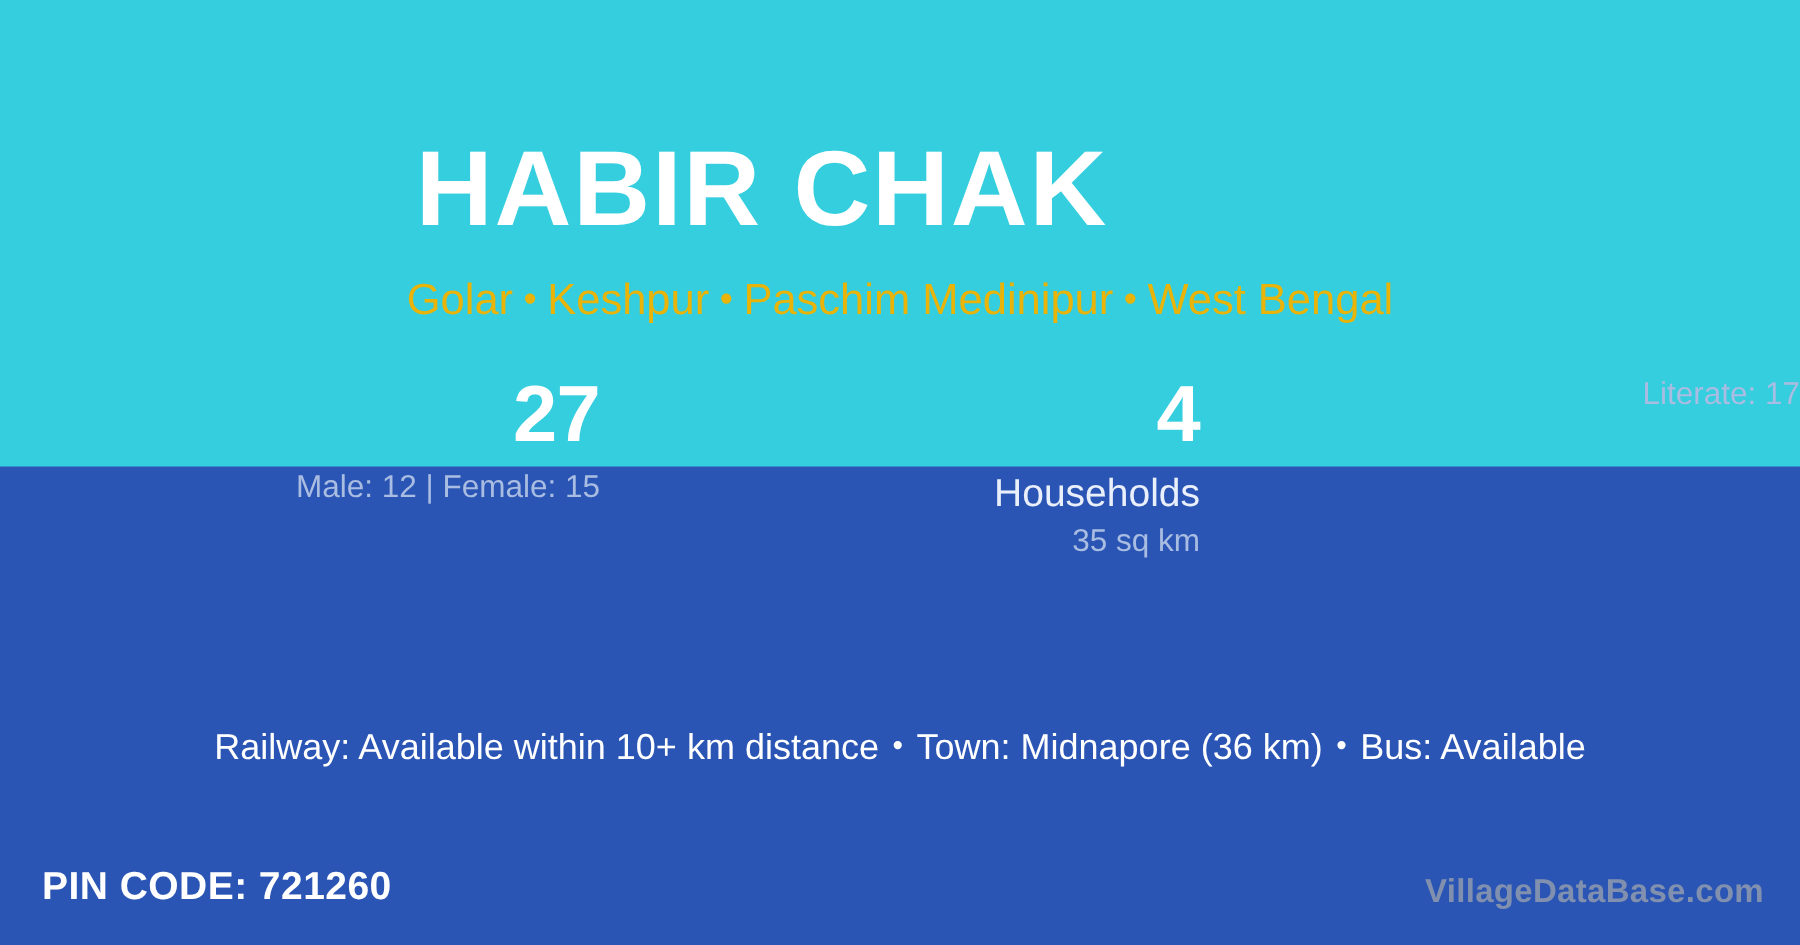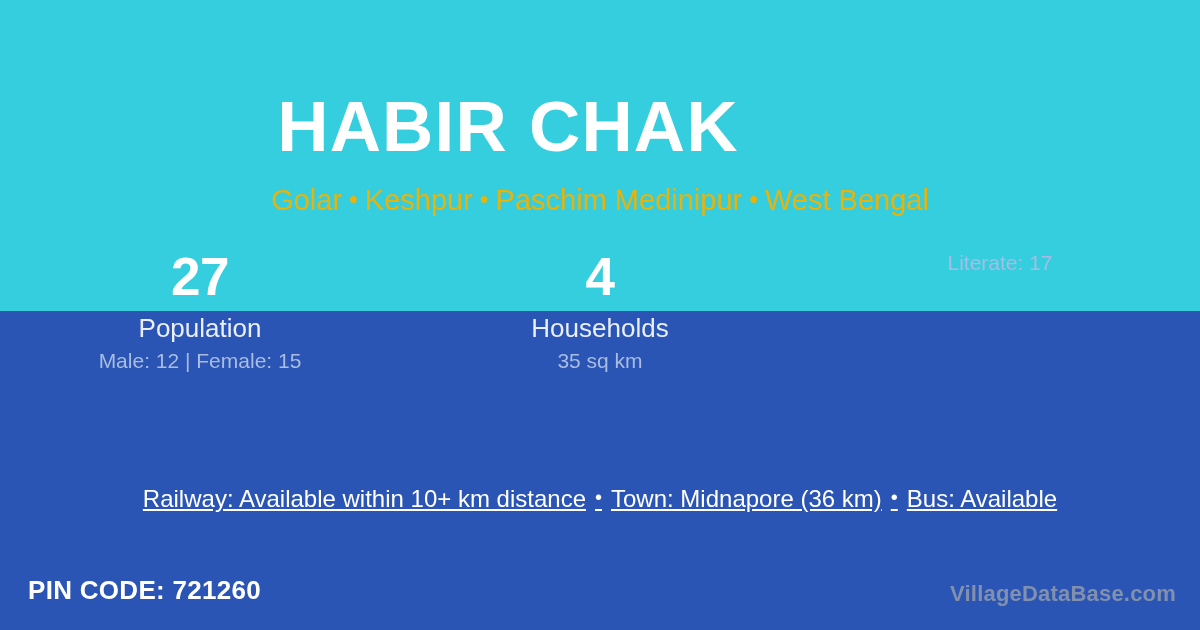--- a/index.html
+++ b/index.html
@@ -80,21 +80,21 @@
   .stats-row {
     position: absolute;
     left: 0;
     top: 246px;
     width: 1200px;
     display: flex;
     flex-direction: row;
   }
   .stat-cell {
     flex: 1 1 0;
-    text-align: center;
+    text-align: right;
   }
   .stat-value {
     font-size: 53px;
     font-weight: 700;
     line-height: 62px;
     color: #ffffff;
     letter-spacing: -0.5px;
   }
   .stat-label {
     margin-top: 4px;
@@ -116,21 +116,20 @@
     position: absolute;
     left: 0;
     top: 483px;
     width: 1200px;
     text-align: center;
     font-size: 24px;
     font-weight: 400;
     line-height: 32px;
     color: #ffffff;
     white-space: nowrap;
-    text-decoration: underline;
   }
   .infra-line .sep {
     padding: 0 9px;
     font-size: 20px;
     position: relative;
     top: -3px;
   }
 
   
   .footer {
@@ -176,21 +175,20 @@
 
     <div class="village-breadcrumb">
       <span>Golar</span><span class="sep">•</span><span>Keshpur</span><span class="sep">•</span><span>Paschim Medinipur</span><span class="sep">•</span><span>West Bengal</span>
     </div>
   </div>
 
   <div class="stats-row">
 
     <div class="stat-cell">
       <div class="stat-value">27</div>
-      <div class="stat-label">Population</div>
       <div class="stat-sub">Male: 12 | Female: 15</div>
     </div>
 
     <div class="stat-cell">
       <div class="stat-value">4</div>
       <div class="stat-label">Households</div>
       <div class="stat-sub">35 sq km</div>
     </div>
 
     <div class="stat-cell">

